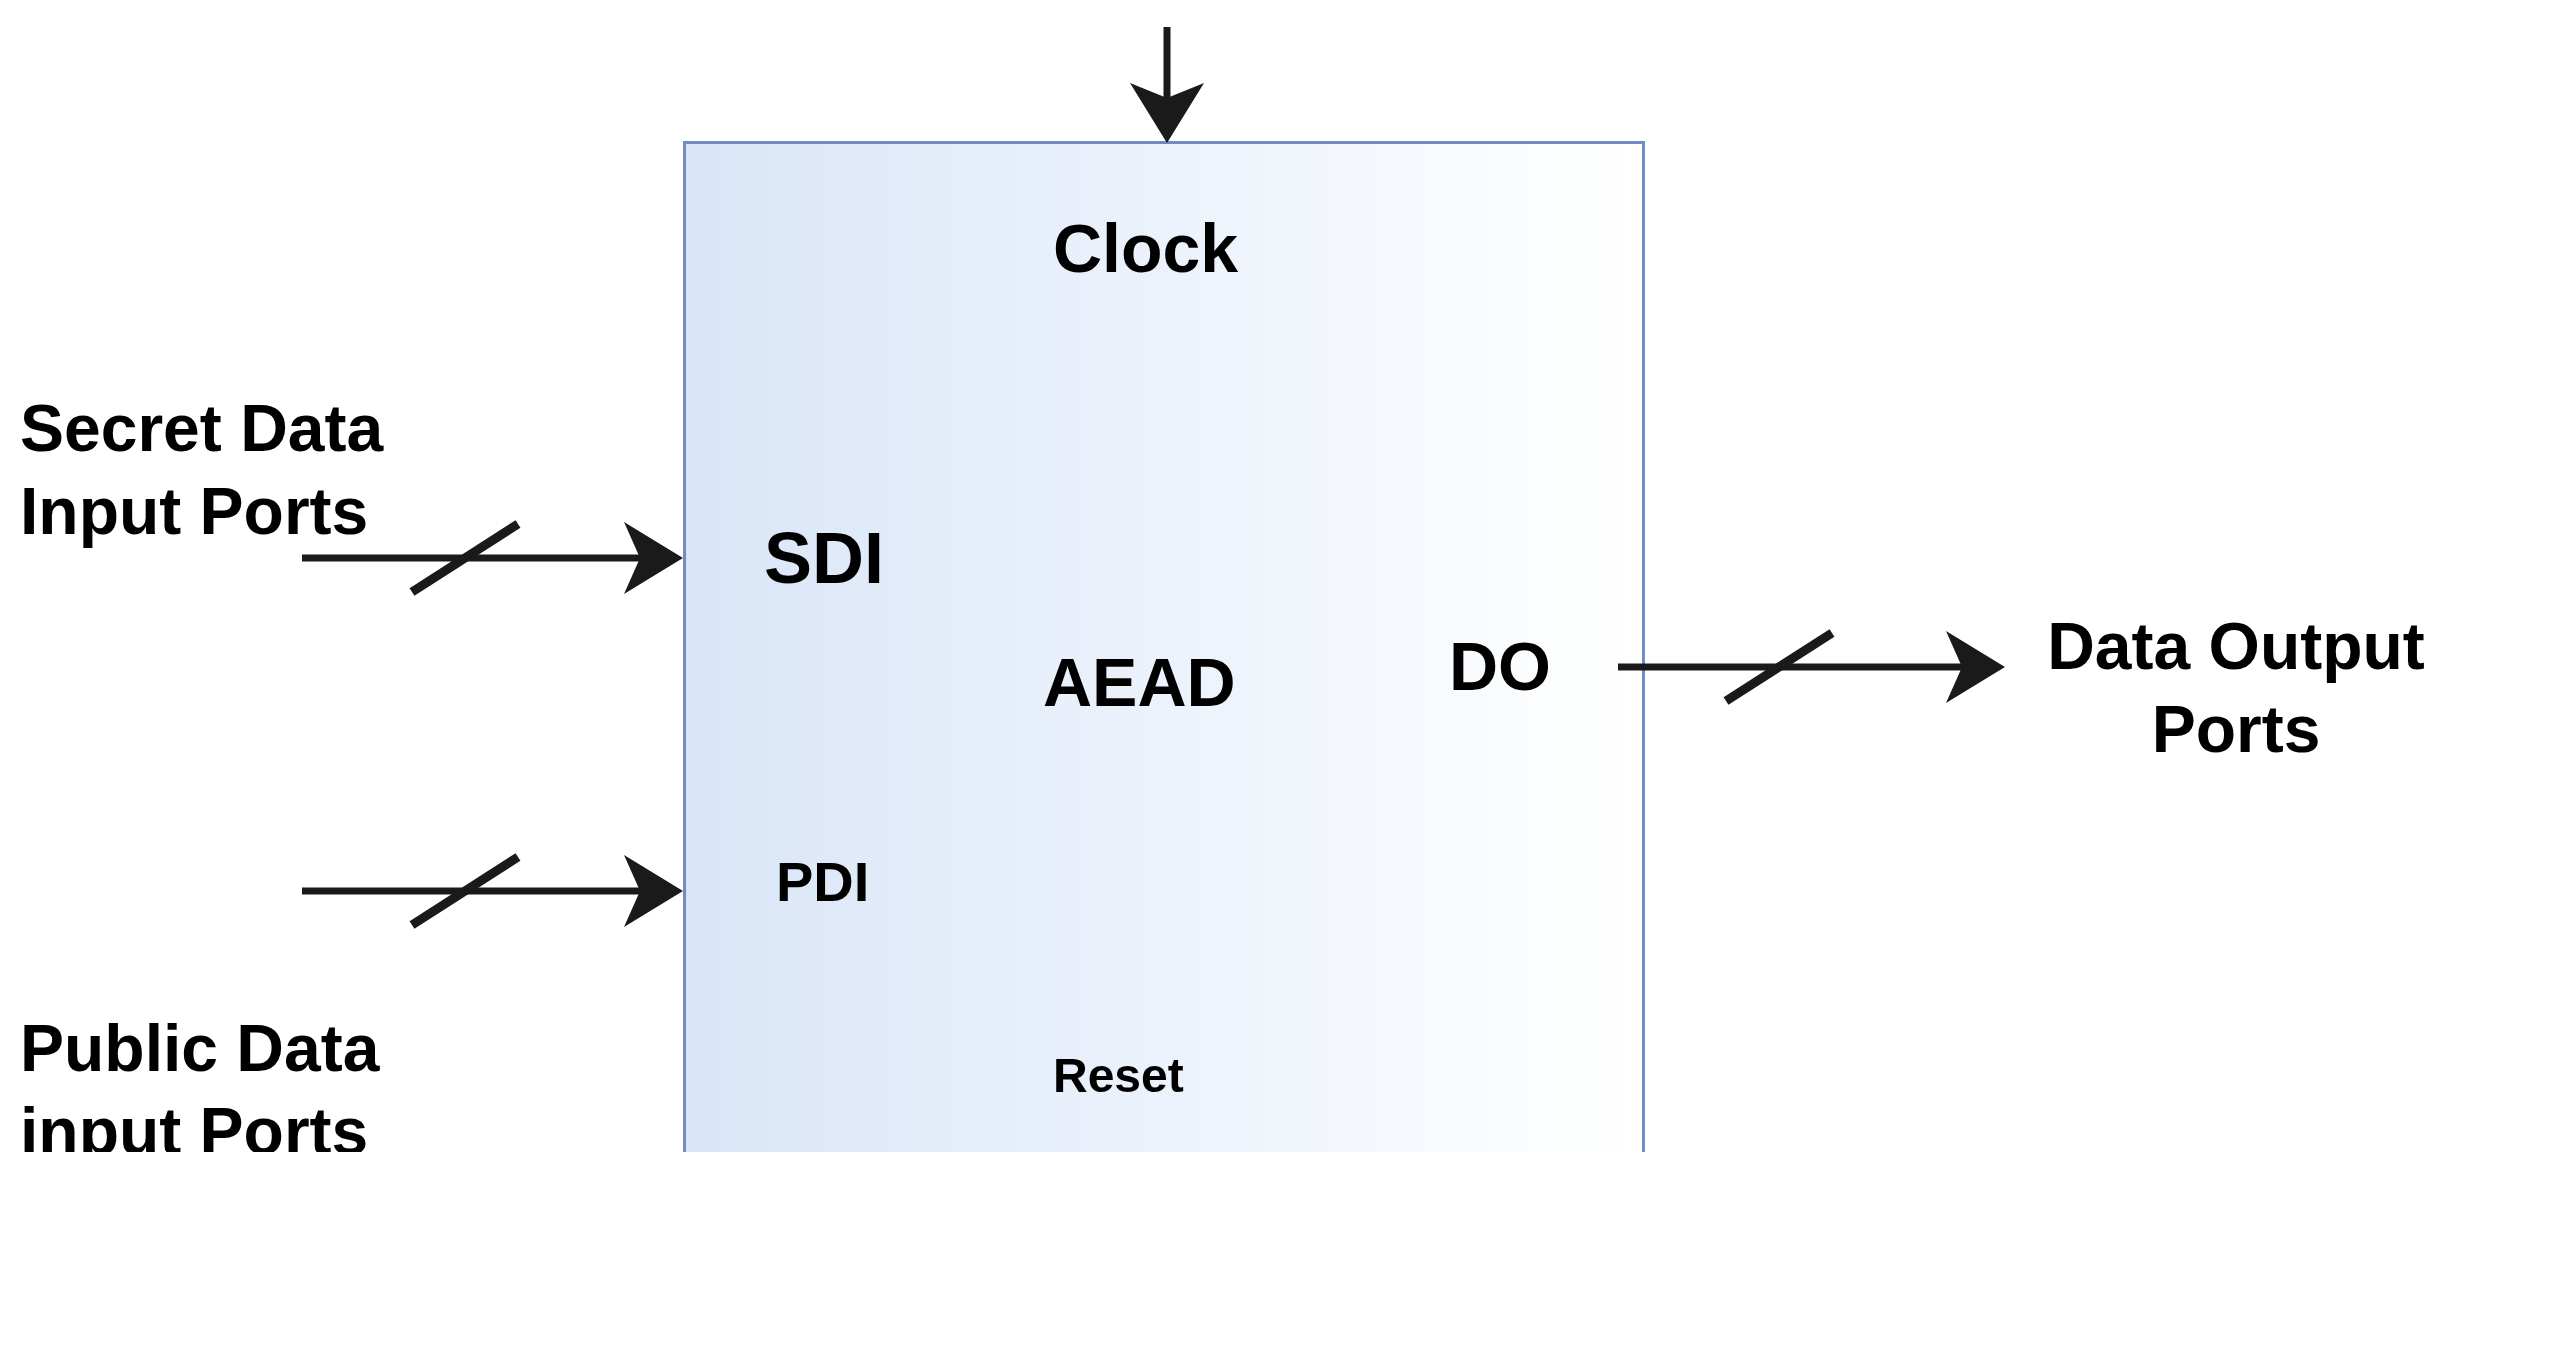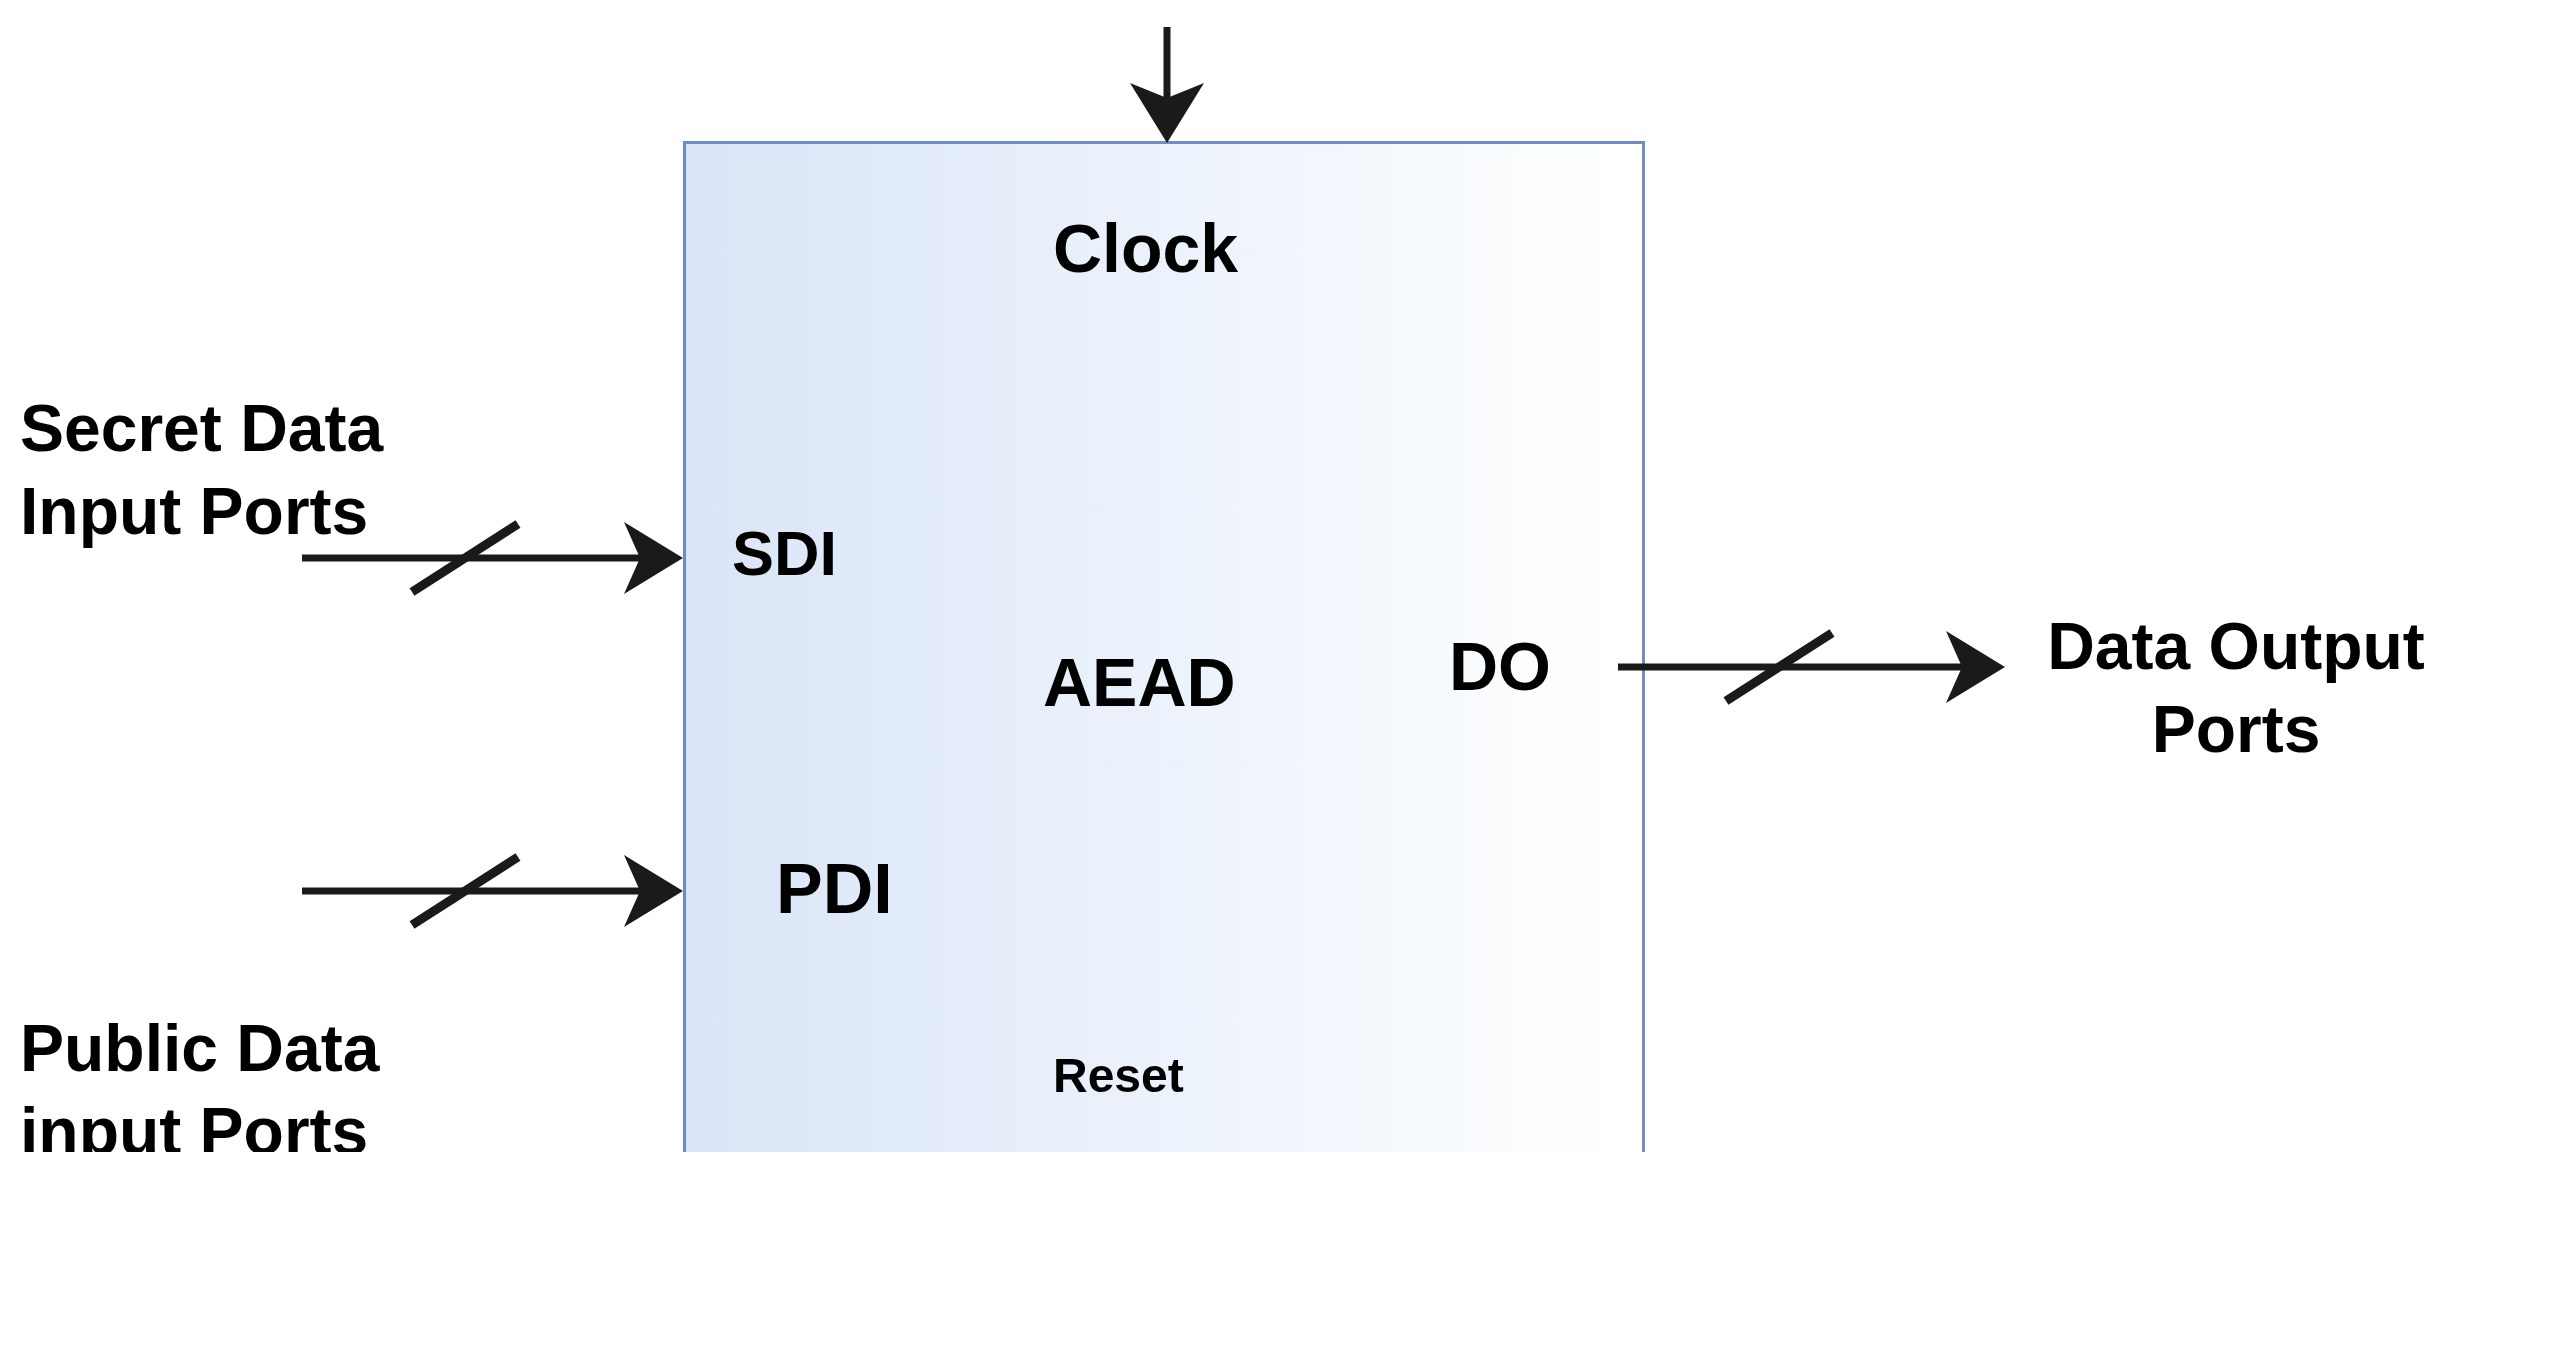--- a/index.html
+++ b/index.html
@@ -36,24 +36,24 @@
 
   
   .port-label {
     position: absolute;
     color: #000000;
     font-weight: bold;
     white-space: nowrap;
     line-height: 1;
   }
   #label-clock { left: 1053px; top: 214px; font-size: 68px; }
-  #label-sdi   { left: 732px;  top: 522px; font-size: 63px; }
+  #label-sdi   { left: 764px;  top: 522px; font-size: 72px; }
   #label-aead  { left: 1043px; top: 648px; font-size: 68px; }
   #label-do    { left: 1449px; top: 632px; font-size: 68px; }
-  #label-pdi   { left: 776px;  top: 854px; font-size: 70px; }
+  #label-pdi   { left: 776px;  top: 854px; font-size: 56px; }
   #label-reset { left: 1053px; top: 1052px; font-size: 48px; }
 
   
   .side-label {
     position: absolute;
     color: #000000;
     font-weight: bold;
     font-size: 66px;
     line-height: 1.25;
     white-space: pre-line;

